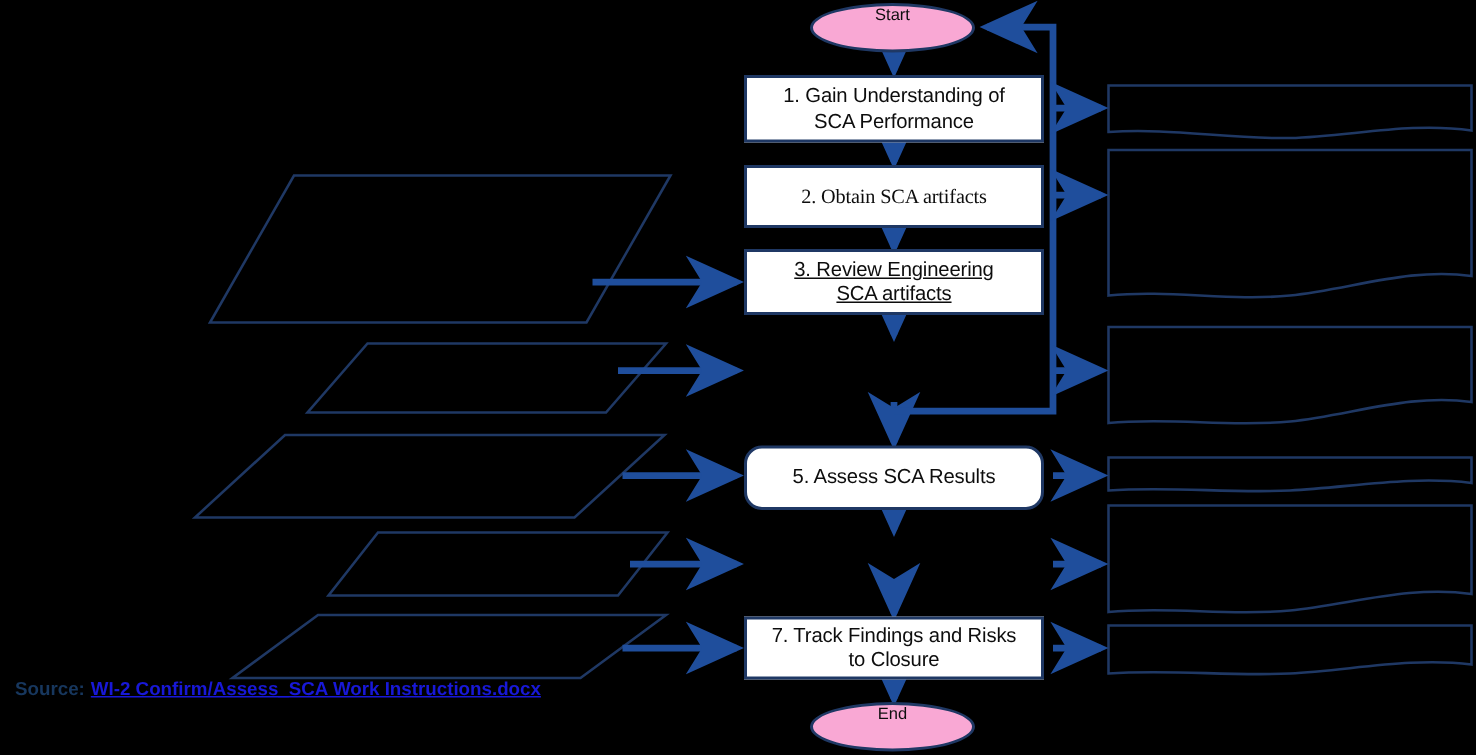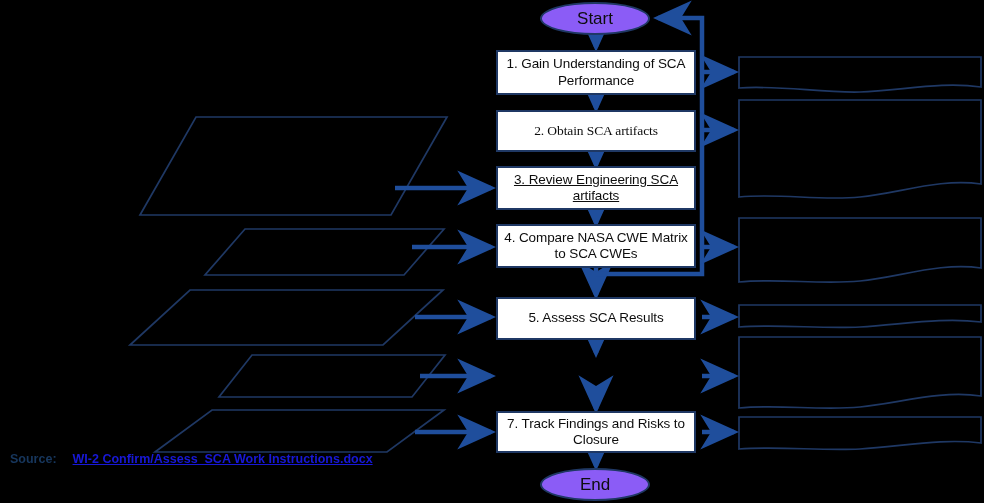--- a/index.html
+++ b/index.html
@@ -30,55 +30,54 @@
     box-sizing: border-box;
     background: #FFFFFF;
     border: 2px solid #1F3864;
     display: flex;
     align-items: center;
     justify-content: center;
     text-align: center;
     color: #0D0D0D;
     font-size: 13.5px;
     line-height: 1.22;
-    padding: 2px 0;
+    padding: 2px 16px;
     letter-spacing: -0.1px;
   }
 
   
   .term {
     position: absolute;
     box-sizing: border-box;
-    background: #8b5cf6;
+    background: #f9a8d4;
     border: 2px solid #1F3864;
     border-radius: 50%;
     display: flex;
-    align-items: center;
     justify-content: center;
     color: #0D0D0D;
-    font-size: 17px;
+    font-size: 11px;
   }
 
   
   .source-line {
     position: absolute;
     left: 10px;
     top: 452px;
     font-size: 12.5px;
     font-weight: bold;
     white-space: nowrap;
   }
   .source-label {
     color: #17375E;
     margin-top: 20px;
   }
   .source-link {
     color: #1818D8;
     text-decoration: underline;
-    margin-left: 16px;
+    margin-left: 4px;
   }
 </style>
 </head>
 <body>
 
 <div id="canvas">
 
   <svg class="layer" viewBox="0 0 984 503" xmlns="http://www.w3.org/2000/svg">
     <defs>
       <marker id="ah" markerWidth="9" markerHeight="9" refX="7.5" refY="4.5" orient="auto" markerUnits="strokeWidth">
@@ -158,25 +157,22 @@
   </div>
 
   <div class="proc" style="left:496px; top:110px; width:200px; height:42px;font-family:Liberation Serif, serif;">
     <span>2. Obtain SCA artifacts</span>
   </div>
 
   <div class="proc" style="left:496px; top:166px; width:200px; height:44px;text-decoration:underline;">
     <span>3. Review Engineering SCA artifacts</span>
   </div>
 
-  <div class="proc" style="left:496px; top:224px; width:200px; height:44px;">
-    <span>4. Compare NASA CWE Matrix to SCA CWEs</span>
-  </div>
 
-  <div class="proc" style="left:496px; top:297px; width:200px; height:43px;">
+  <div class="proc" style="left:496px; top:297px; width:200px; height:43px;border-radius:12px;">
     <span>5. Assess SCA Results</span>
   </div>
 
 
   <div class="proc" style="left:496px; top:411px; width:200px; height:42px;">
     <span>7. Track Findings and Risks to Closure</span>
   </div>
 
   <div class="source-line">
     <span class="source-label">Source:</span><a class="source-link" href="#">WI-2 Confirm/Assess_SCA Work Instructions.docx</a>

